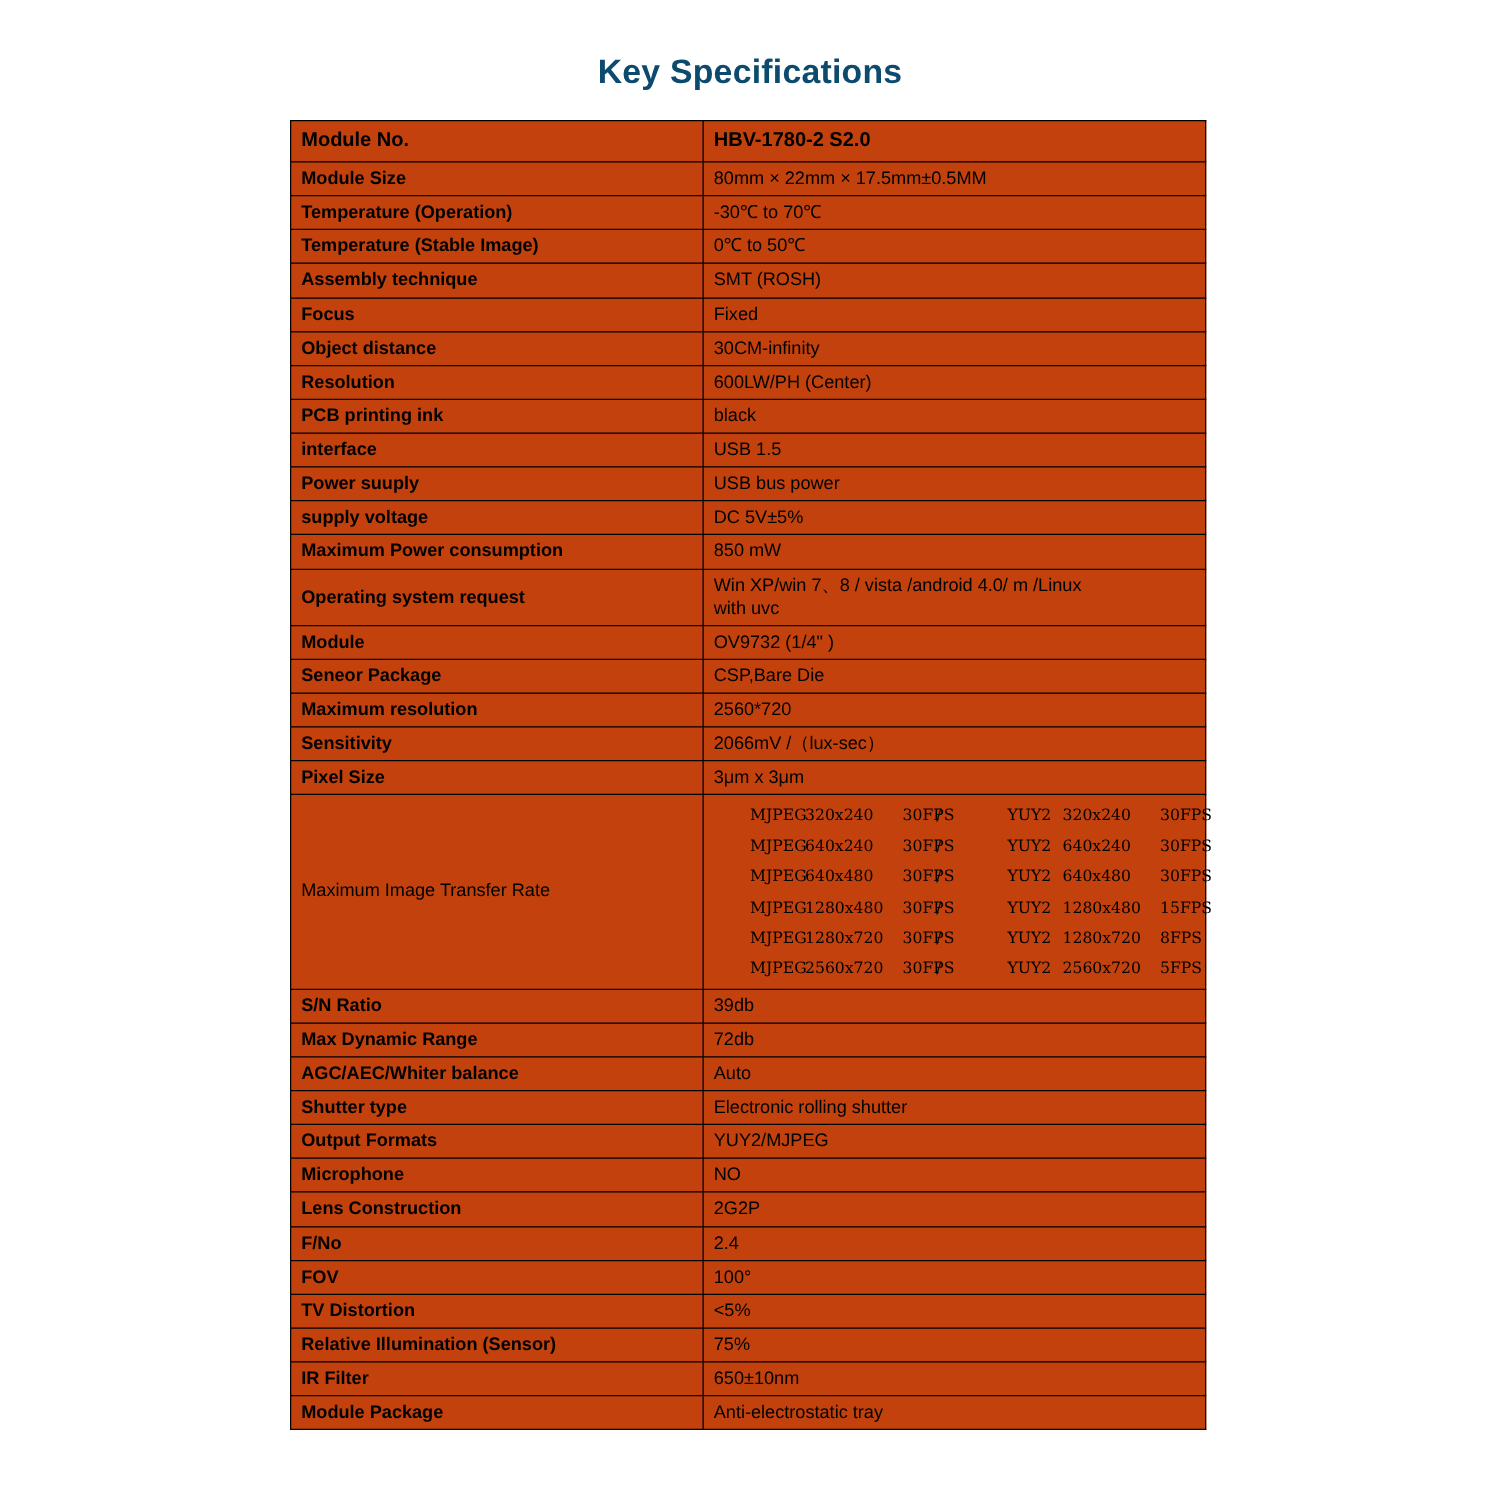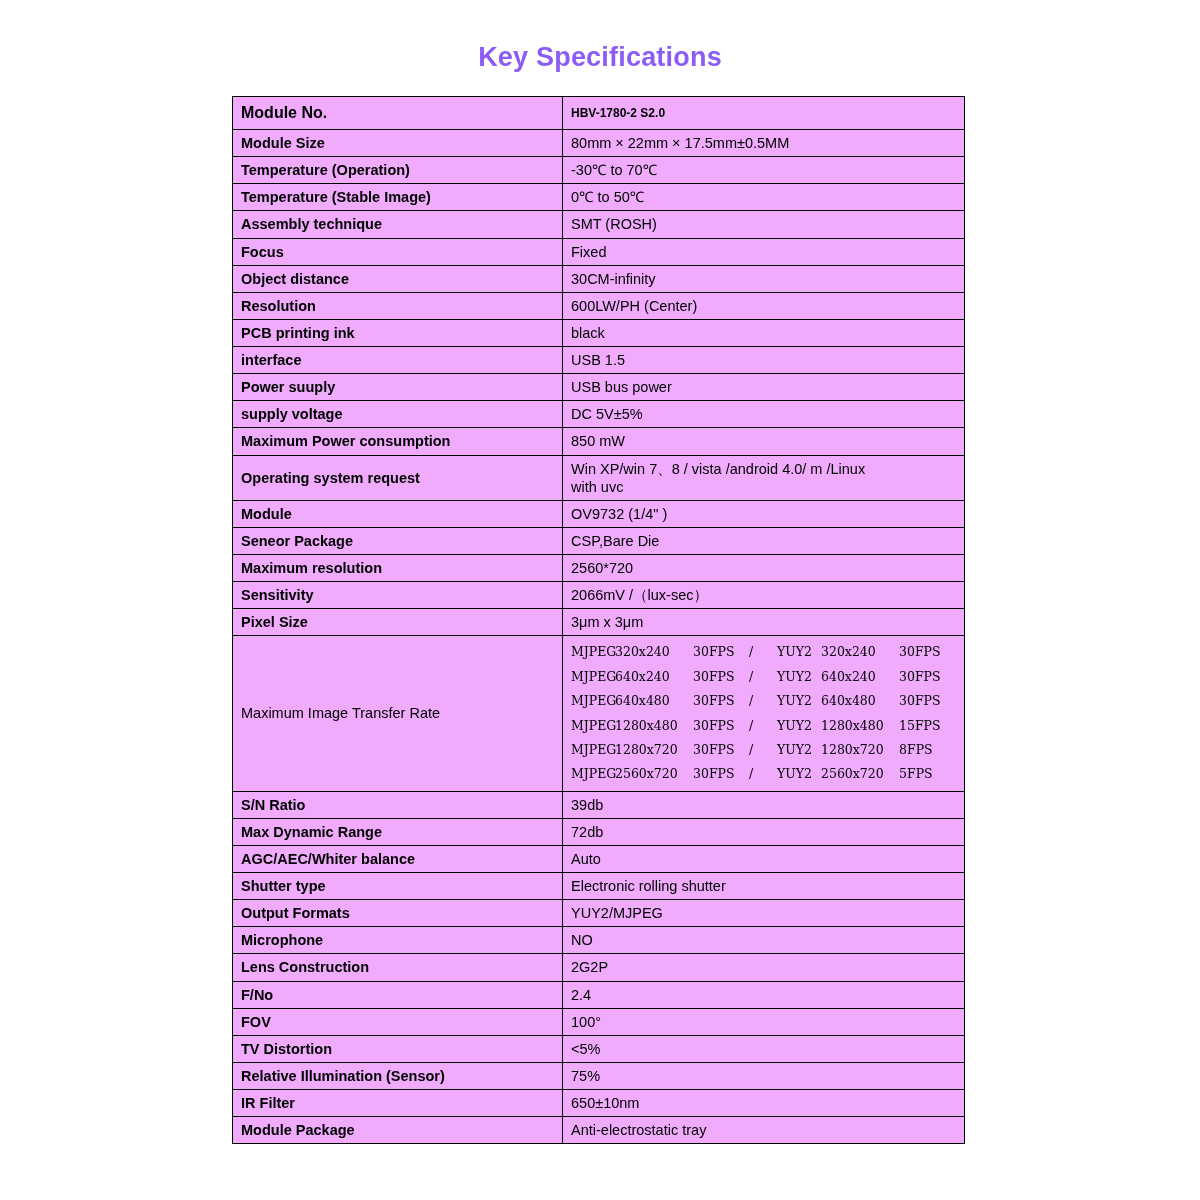--- a/index.html
+++ b/index.html
@@ -23,33 +23,33 @@
     position: relative;
   }
   .doc-title {
     text-align: center;
     font-size: 27px;
     font-weight: bold;
     letter-spacing: 0.2px;
     margin: 0;
     padding-top: 42px;
     padding-bottom: 0;
-    color: #8b5cf6;
+    color: #0c4a6e;
   }
   .spec-table-wrap {
     position: absolute;
     left: 232px;
     top: 96px;
     width: 732px;
   }
   table.spec {
     border-collapse: collapse;
     width: 732px;
     table-layout: fixed;
-    background: #f0abfc;
+    background: #c2410c;
   }
   table.spec td {
     border: 1px solid #000;
     padding: 4px 0 4px 8px;
     font-size: 14.5px;
     vertical-align: middle;
     line-height: 1.25;
     color: #000;
   }
   table.spec col.c1 { width: 330px; }
@@ -59,21 +59,21 @@
     font-weight: bold;
     white-space: nowrap;
     height: 18px;
   }
   td.value {
     font-weight: normal;
   }
   tr.header td.label,
   tr.header td.value {
     font-weight: bold;
-    font-size: 12px;
+    font-size: 16px;
     padding-top: 6px;
     padding-bottom: 6px;
   }
   tr.header td.label { font-size: 16px; }
   tr.thin td { height: 18px; }
 
   
   .os-line { display: block; }
 
   
@@ -92,21 +92,21 @@
     width: 178px;
     flex: 0 0 178px;
   }
   .rate-sep {
     width: 28px;
     flex: 0 0 28px;
   }
   .rate-right {
     flex: 1 1 auto;
   }
-  .rate-fmt { display: inline-block; width: 44px; }
+  .rate-fmt { display: inline-block; width: 44px; margin-left: 29px; }
   .rate-res { display: inline-block; width: 78px; }
   .rate-fps { display: inline-block; }
   td.rate-label {
     font-weight: normal;
     vertical-align: middle;
     text-align: left;
   }
 </style>
 </head>
 <body>

